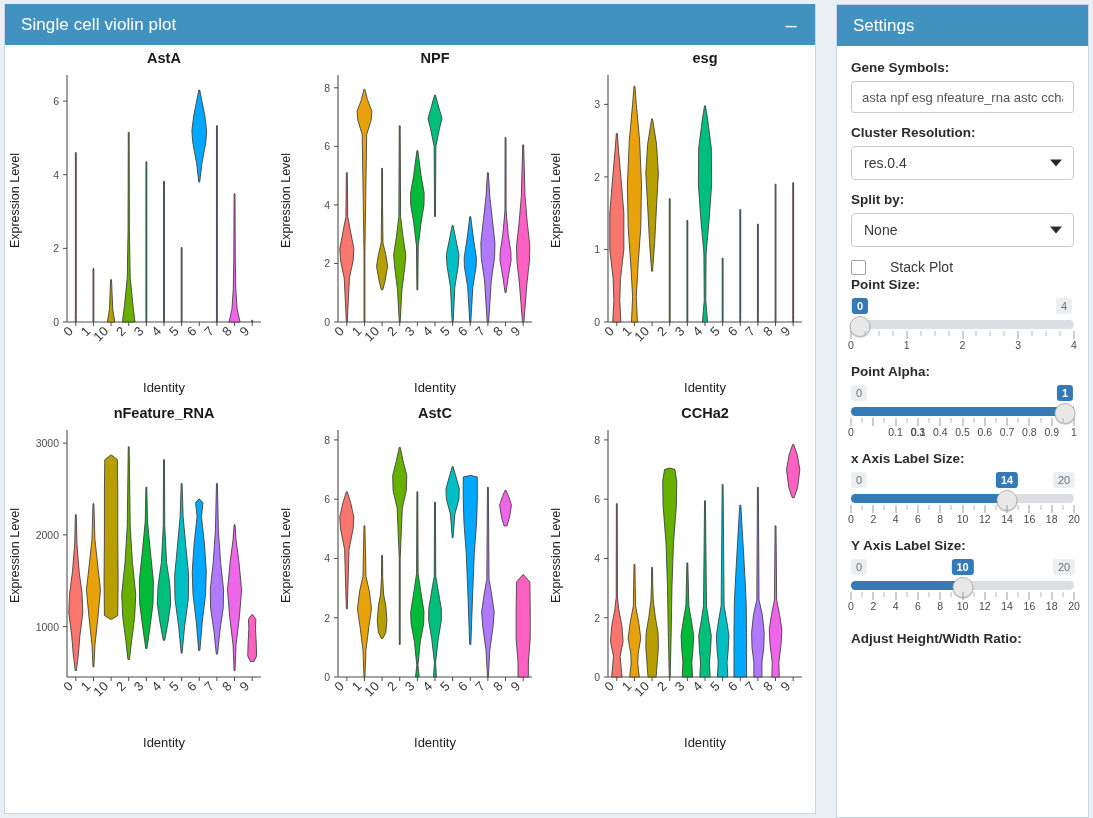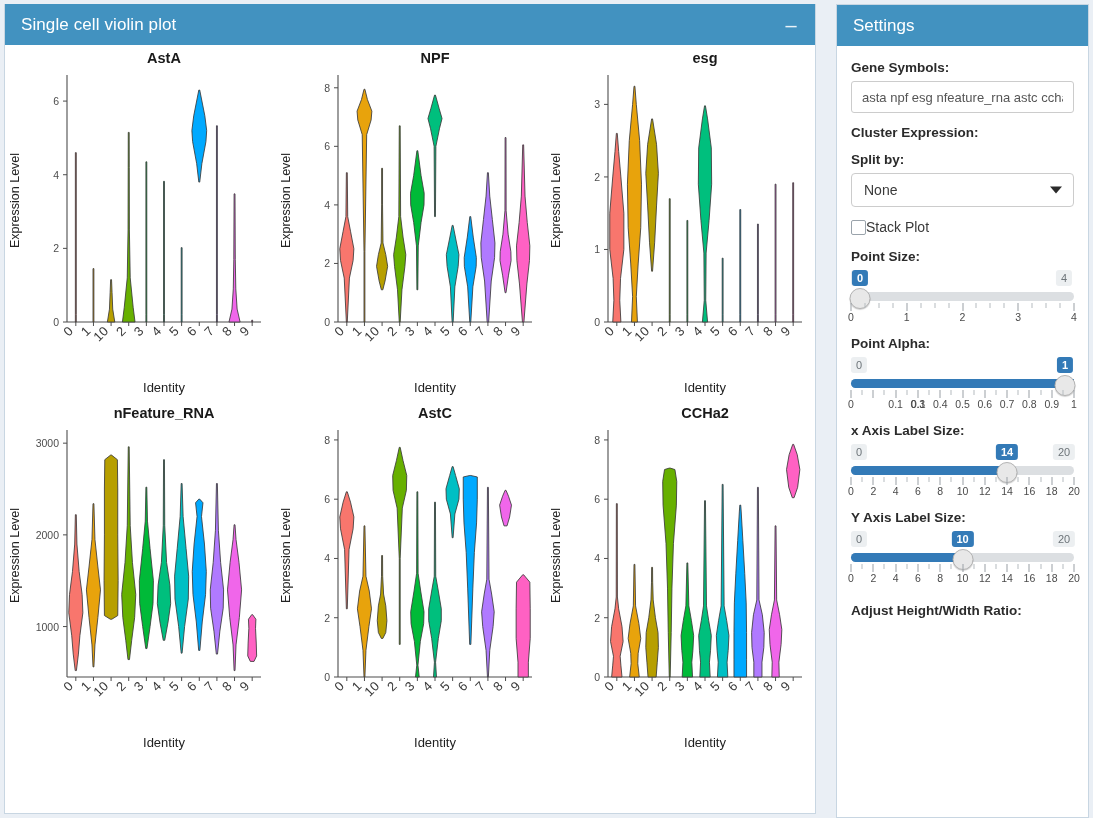--- a/index.html
+++ b/index.html
@@ -74,21 +74,21 @@
     width:100%;box-sizing:border-box;height:34px;
     border:1px solid #ccc;border-radius:4px;padding:0 28px 0 12px;
     display:flex;align-items:center;font-size:14px;color:#3a3a3a;
     background:#fff;cursor:pointer;
   }
   .caret{
     position:absolute;right:12px;top:50%;transform:translateY(-50%);
     width:0;height:0;border-left:6px solid transparent;border-right:6px solid transparent;
     border-top:7px solid #2b2b2b;pointer-events:none;
   }
-  .checkrow{display:flex;align-items:center;gap:0;margin:12px 0 14px 0;cursor:pointer;}
+  .checkrow{display:flex;align-items:center;gap:24px;margin:12px 0 2px 0;cursor:pointer;}
   .checkbox{
     width:13px;height:13px;border:1px solid #9aa3ab;border-radius:2px;background:#fff;
   }
   .checklabel{font-size:14px;color:#3a3a3a;}
 
   
   .slider{position:relative;margin:2px 0 4px 0;height:62px;}
   .pip{
     position:absolute;top:0;transform:translateX(-50%);
     font-size:11px;padding:2px 5px;border-radius:3px;line-height:12px;
@@ -439,21 +439,27 @@
   <aside class="settings">
     <div class="settings-header">
       <span class="settings-title">Settings</span>
     </div>
     <div class="settings-body">
 
       <div class="lbl">Gene Symbols:</div>
       <input class="txtinput" type="text" value="asta npf esg nfeature_rna astc ccha2" style="">
 
 
-      <div class="lbl">Cluster Expression:</div>
+      <div class="lbl">Cluster Resolution:</div>
+      <div class="selectwrap">
+        <div class="selectbox">
+          <span>res.0.4</span>
+        </div>
+        <span class="caret"></span>
+      </div>
 
       <div class="lbl">Split by:</div>
       <div class="selectwrap">
         <div class="selectbox">
           <span>None</span>
         </div>
         <span class="caret"></span>
       </div>
 
       <div class="checkrow">

